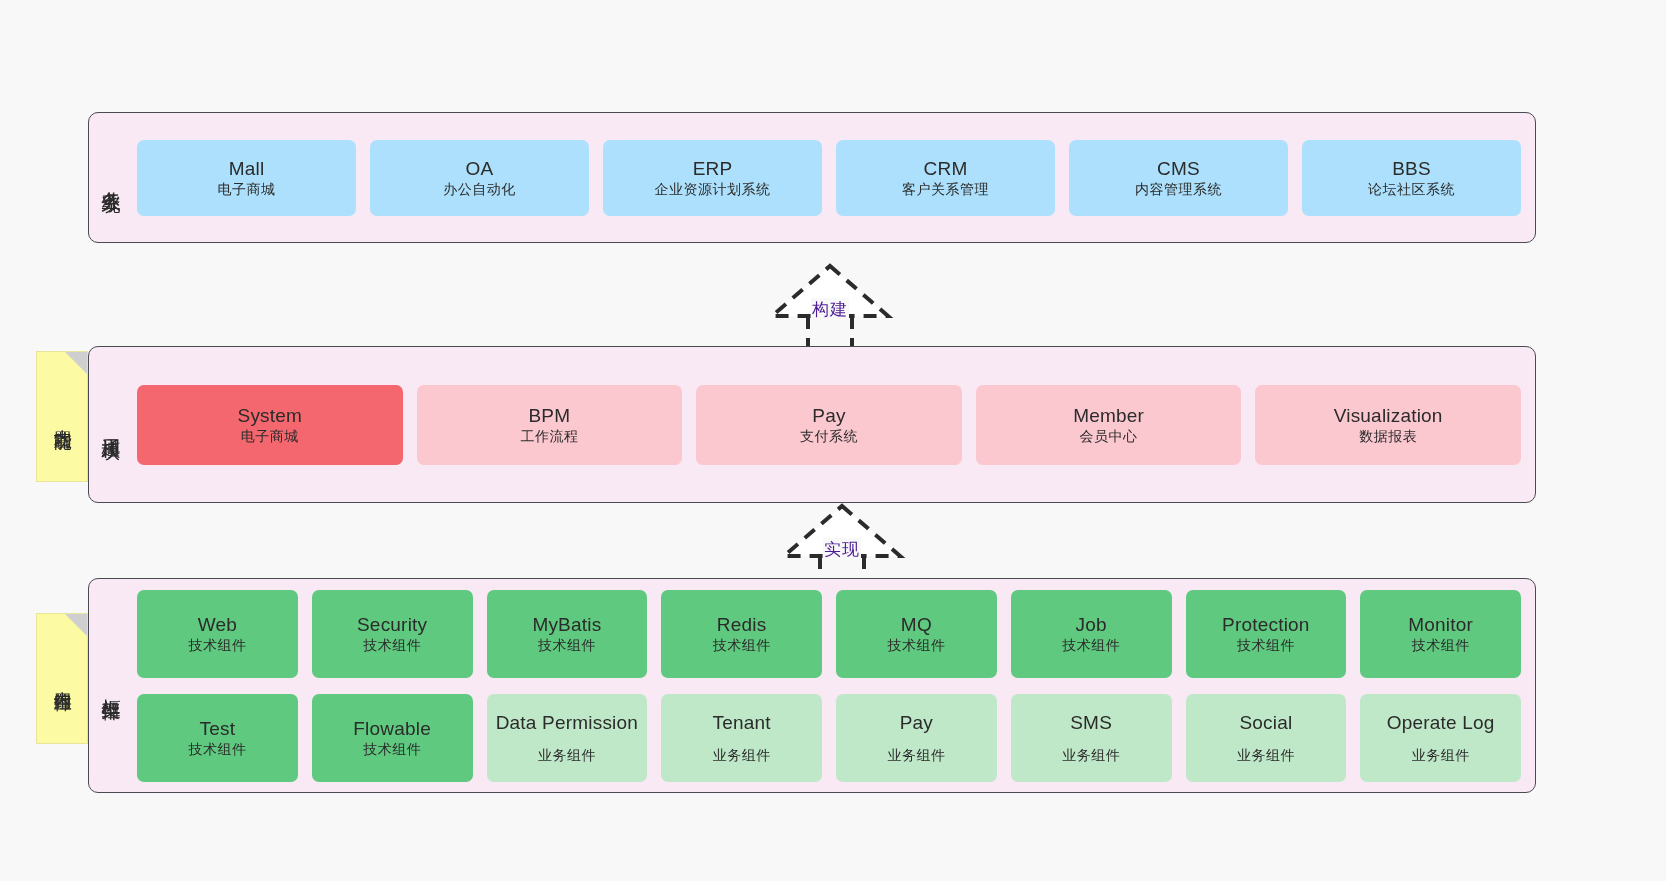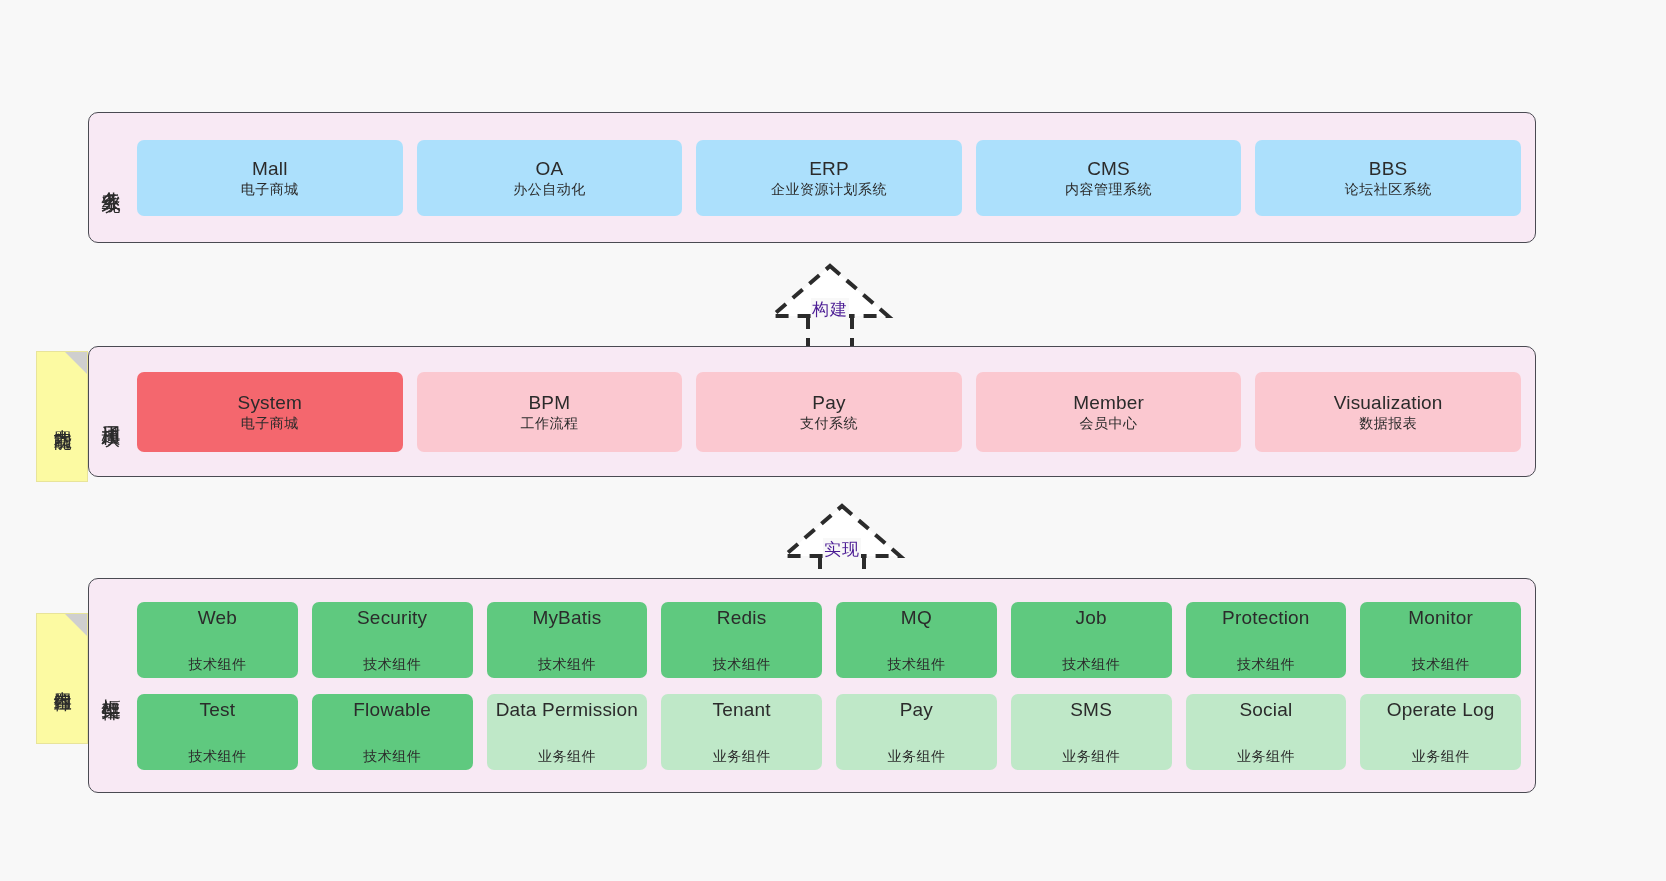--- a/index.html
+++ b/index.html
@@ -82,21 +82,21 @@
     font-size: 19px;
     letter-spacing: 0.2px;
   }
   .card .cn {
     font-size: 14px;
     letter-spacing: 0.5px;
   }
 
   .h-biz   { height: 76px; }
   .h-mod   { height: 80px; }
-  .h-comp  { height: 76px; justify-content: space-between; }
+  .h-comp  { height: 88px; }
 
   .c-blue        { background: #ace0fc; }
   .c-red         { background: #f4676e; }
   .c-pink        { background: #fbc8d0; }
   .c-green-dark  { background: #5fc97f; }
   .c-green-light { background: #bfe8c8; gap: 12px; }
 
   
   .note {
     position: absolute;
@@ -167,20 +167,24 @@
         </div>
         <div class="card h-biz c-blue">
           <span class="en">OA</span>
           <span class="cn">办公自动化</span>
         </div>
         <div class="card h-biz c-blue">
           <span class="en">ERP</span>
           <span class="cn">企业资源计划系统</span>
         </div>
         <div class="card h-biz c-blue">
+          <span class="en">CRM</span>
+          <span class="cn">客户关系管理</span>
+        </div>
+        <div class="card h-biz c-blue">
           <span class="en">CMS</span>
           <span class="cn">内容管理系统</span>
         </div>
         <div class="card h-biz c-blue">
           <span class="en">BBS</span>
           <span class="cn">论坛社区系统</span>
         </div>
       </div>
     </div>
   </div>
@@ -190,21 +194,21 @@
       <path d="M 90 8 L 148 58 L 32 58 Z" fill="#ffffff" stroke="#2b2b2b" stroke-width="4" stroke-dasharray="13 9" stroke-linejoin="miter"></path>
       <path d="M 68 58 L 68 96 M 112 58 L 112 96 M 68 96 L 112 96" fill="none" stroke="#2b2b2b" stroke-width="4" stroke-dasharray="13 9"></path>
     </svg>
     <span class="arrow-label">构建</span>
   </div>
 
   <div class="note" style="left:36px; top:351px; height:131px;">
     <span class="note-text">内置功能</span>
   </div>
 
-  <div class="layer" id="layer-1" style="left:88px; top:346px; width:1448px; height:131px;">
+  <div class="layer" id="layer-1" style="left:88px; top:346px; width:1448px; height:157px;">
     <div class="layer-title">通用模块</div>
     <div class="layer-body">
       <div class="row">
         <div class="card h-mod c-red">
           <span class="en">System</span>
           <span class="cn">电子商城</span>
         </div>
         <div class="card h-mod c-pink">
           <span class="en">BPM</span>
           <span class="cn">工作流程</span>

